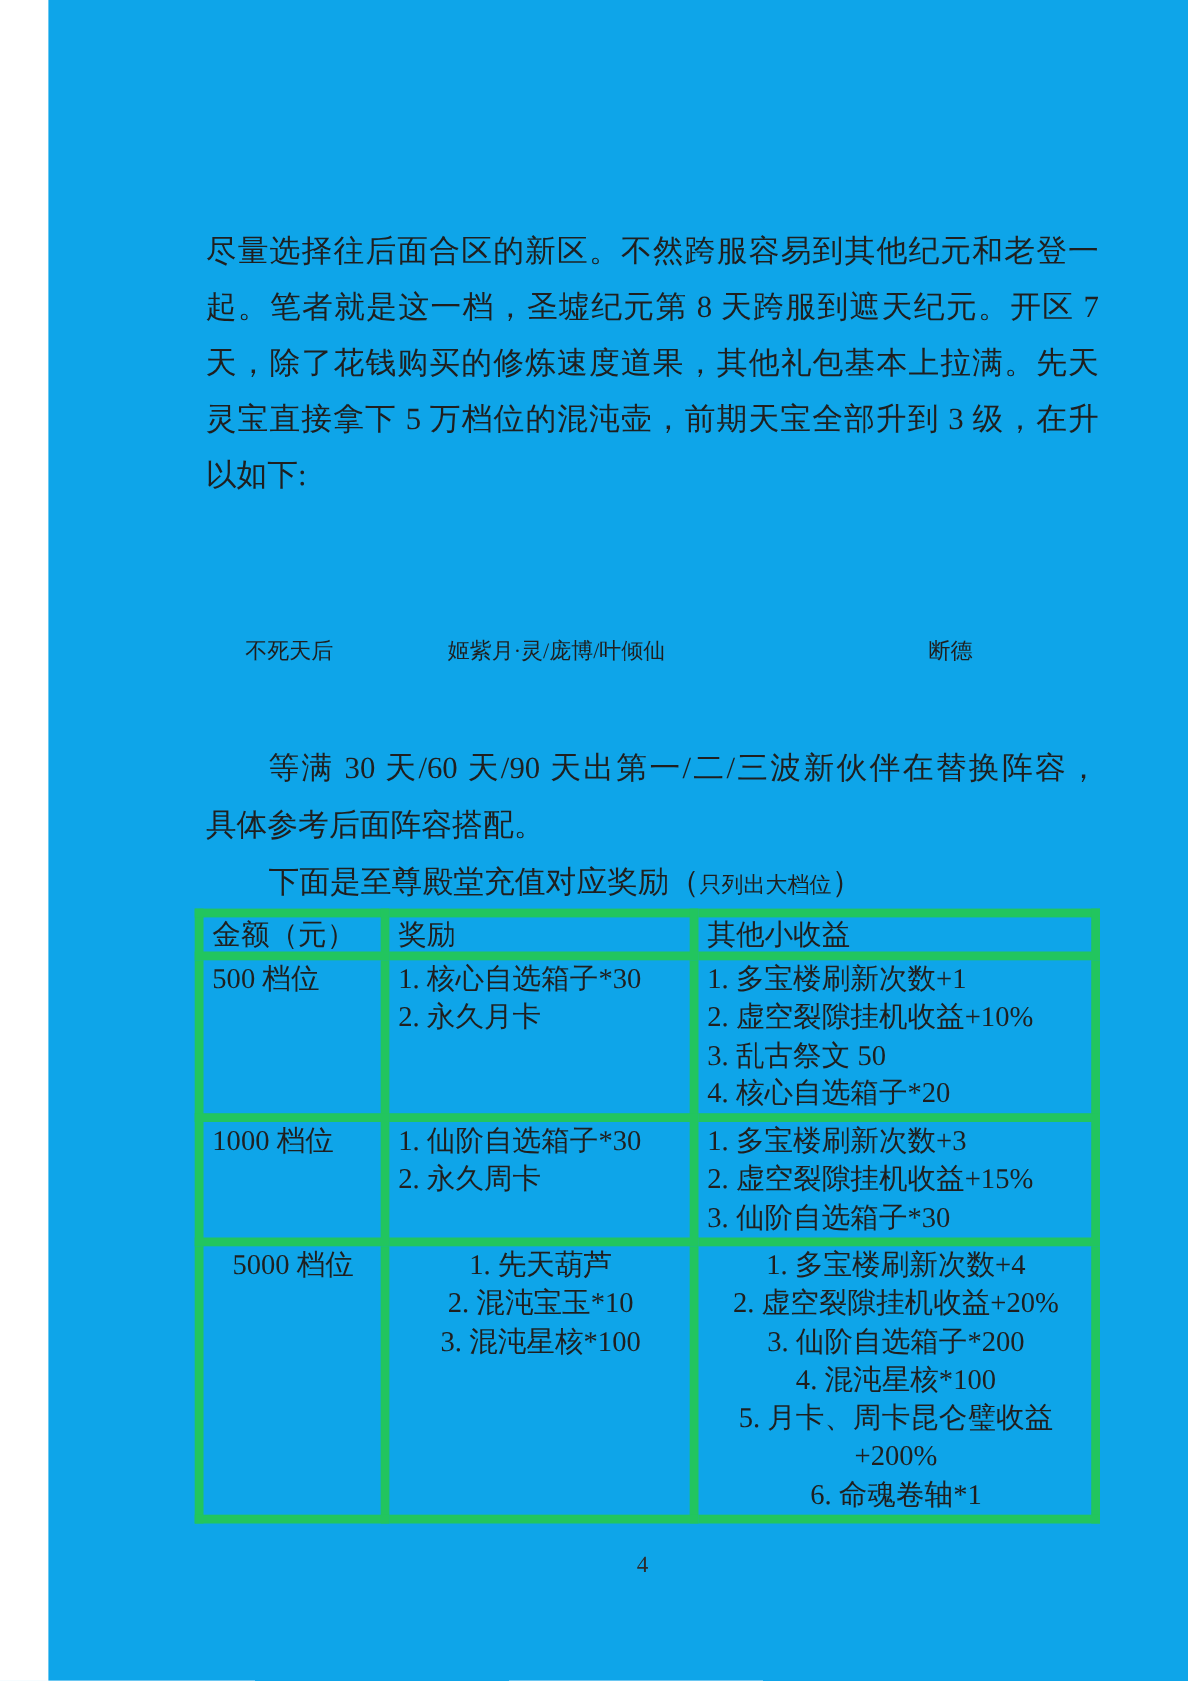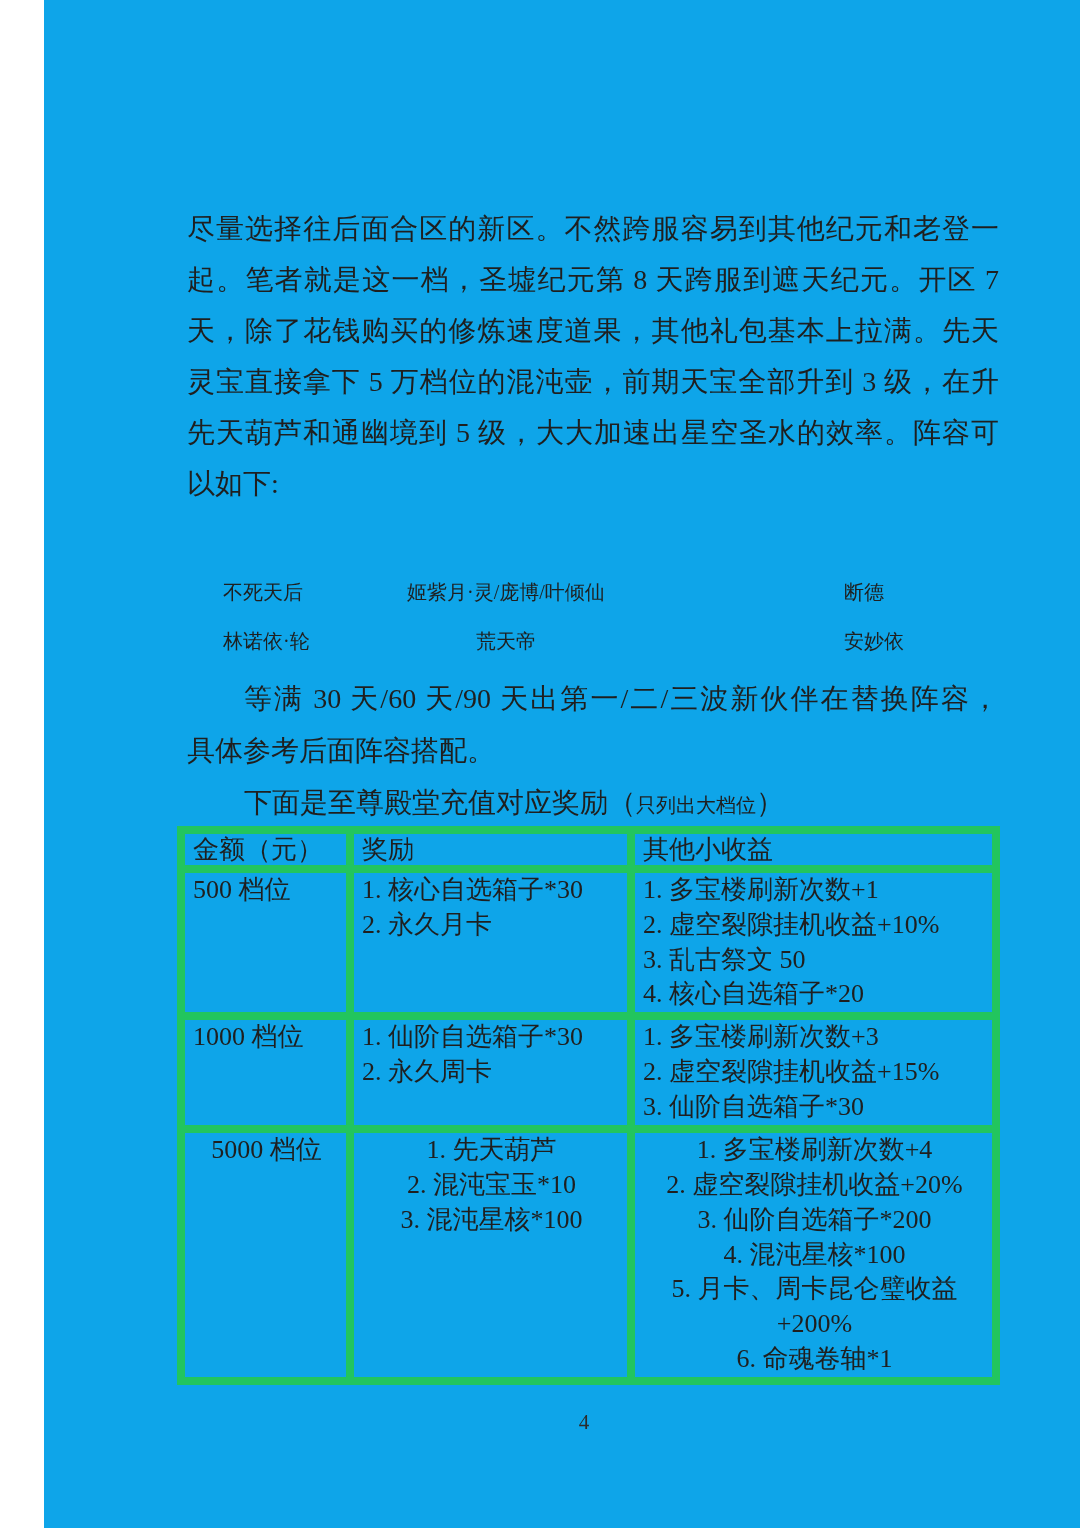--- a/index.html
+++ b/index.html
@@ -108,33 +108,27 @@
 </head>
 <body>
 
 <div class="page">
 
   <div class="para p1">
     <div class="jline">尽量选择往后面合区的新区。不然跨服容易到其他纪元和老登一</div>
     <div class="jline">起。笔者就是这一档，圣墟纪元第 8 天跨服到遮天纪元。开区 7</div>
     <div class="jline">天，除了花钱购买的修炼速度道果，其他礼包基本上拉满。先天</div>
     <div class="jline">灵宝直接拿下 5 万档位的混沌壶，前期天宝全部升到 3 级，在升</div>
-    <div class="jline">先天葫芦和通幽境到 5 级，大大加速出星空圣水的效率。阵容可</div>
     <div>以如下:</div>
   </div>
 
   <div class="roster-row r1">
     <span class="slot s1">不死天后</span>
     <span class="slot s2">姬紫月·灵/庞博/叶倾仙</span>
     <span class="slot s3">断德</span>
-  </div>
-  <div class="roster-row r2">
-    <span class="slot s1">林诺依·轮</span>
-    <span class="slot s2">荒天帝</span>
-    <span class="slot s3">安妙依</span>
   </div>
 
   <div class="para p2">
     <div class="jline indent">等满 30 天/60 天/90 天出第一/二/三波新伙伴在替换阵容，</div>
     <div>具体参考后面阵容搭配。</div>
   </div>
 
   <div class="table-intro"><span>下面是至尊殿堂充值对应奖励（</span><span class="hei-bold">只列出大档位</span><span>）</span></div>
 
   <table class="rewards">

